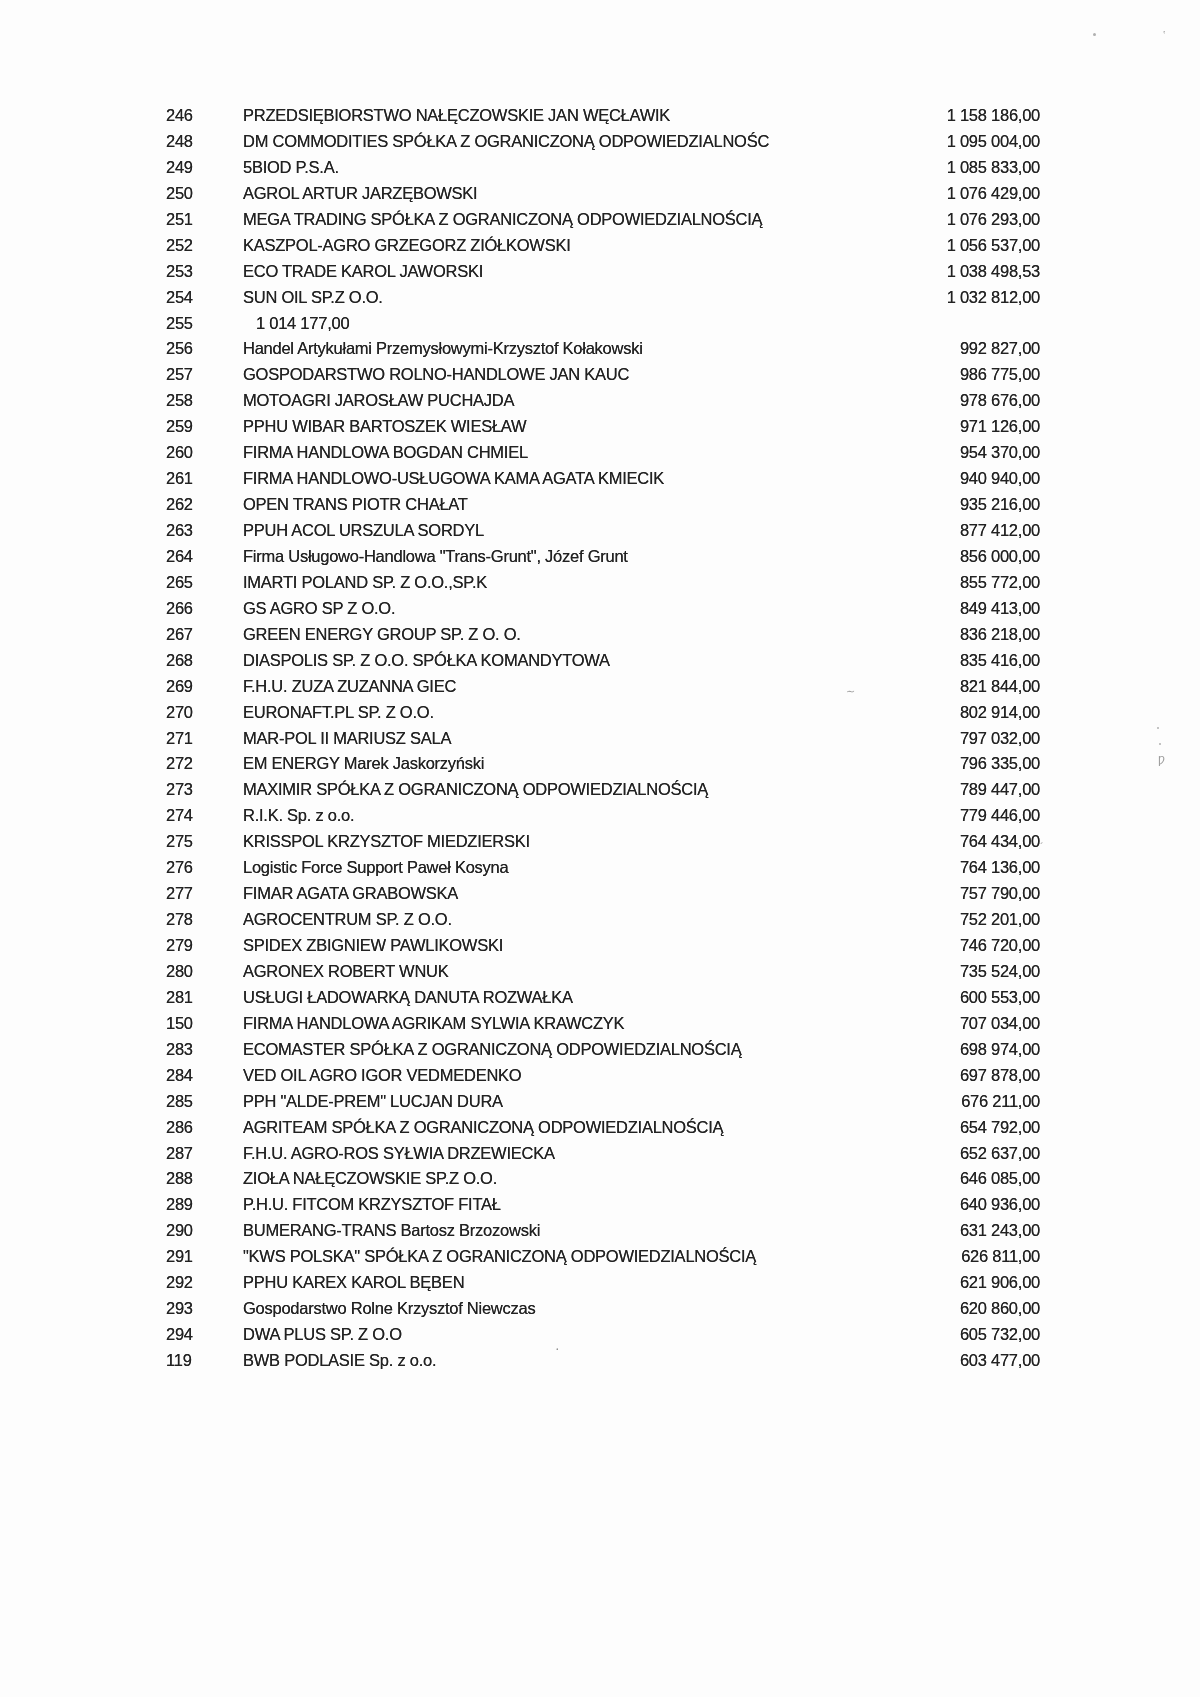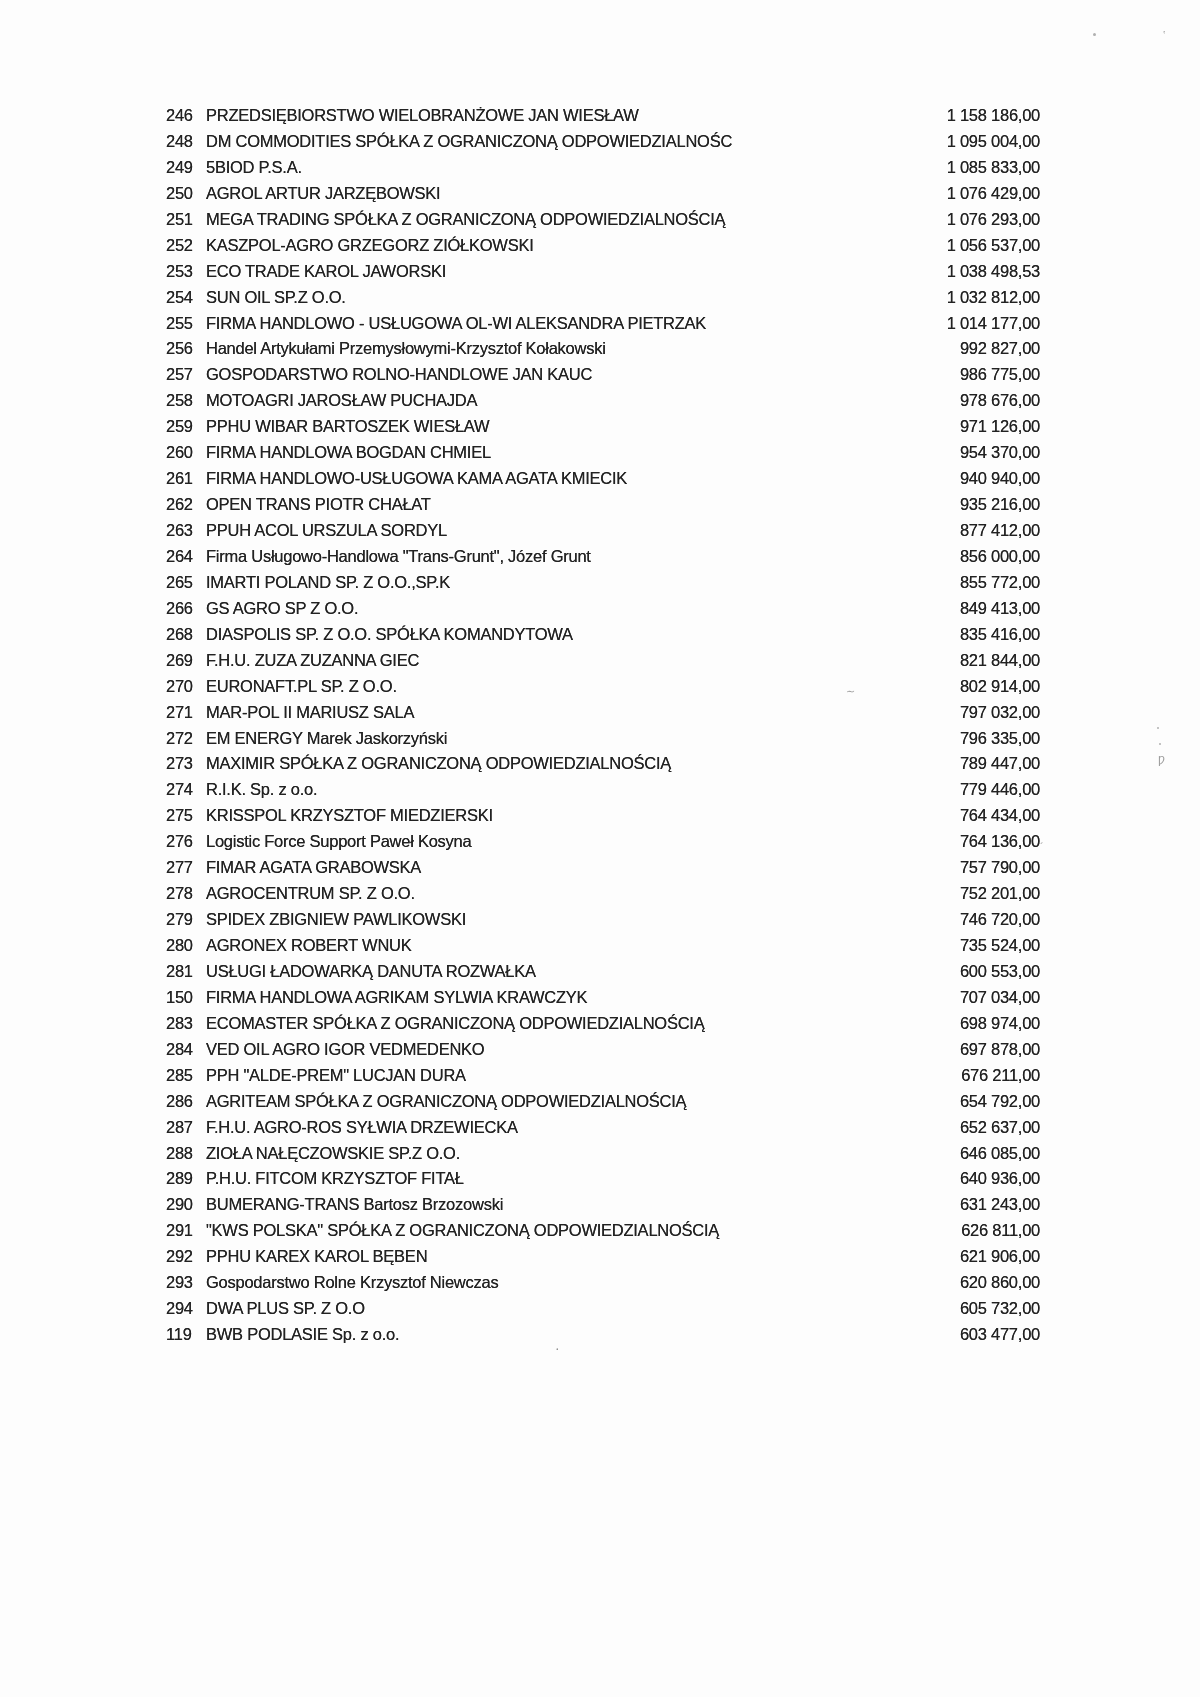--- a/index.html
+++ b/index.html
@@ -23,20 +23,21 @@
   }
   .row {
     display: flex;
     align-items: baseline;
     height: 25.95px;
     color: #222222;
     font-size: 16.5px;
     letter-spacing: -0.25px;
     white-space: nowrap;
     text-shadow: 0 0 0.55px rgba(25,25,25,0.85);
+    gap: 37px;
   }
   .row .no {
     flex: none;
     width: 40px;
   }
   .row .name {
     flex: 1 1 auto;
     overflow: visible;
   }
   .row .amount {
@@ -62,21 +63,21 @@
   }
 </style>
 </head>
 <body>
 
 <div class="page">
 
   <div class="list" id="company-list">
     <div class="row">
       <span class="no">246</span>
-      <span class="name">PRZEDSIĘBIORSTWO WIELOBRANŻOWE JAN WIESŁAW</span>
+      <span class="name">PRZEDSIĘBIORSTWO NAŁĘCZOWSKIE JAN WĘCŁAWIK</span>
       <span class="amount">1 158 186,00</span>
     </div>
 
 
     <div class="row">
       <span class="no">248</span>
       <span class="name">DM COMMODITIES SPÓŁKA Z OGRANICZONĄ ODPOWIEDZIALNOŚC</span>
       <span class="amount">1 095 004,00</span>
     </div>
 
@@ -111,21 +112,20 @@
     </div>
 
     <div class="row">
       <span class="no">254</span>
       <span class="name">SUN OIL SP.Z O.O.</span>
       <span class="amount">1 032 812,00</span>
     </div>
 
     <div class="row">
       <span class="no">255</span>
-      <span class="name">FIRMA HANDLOWO - USŁUGOWA OL-WI ALEKSANDRA PIETRZAK</span>
       <span class="amount">1 014 177,00</span>
     </div>
 
     <div class="row">
       <span class="no">256</span>
       <span class="name">Handel Artykułami Przemysłowymi-Krzysztof Kołakowski</span>
       <span class="amount">992 827,00</span>
     </div>
 
     <div class="row">
@@ -181,20 +181,25 @@
       <span class="name">IMARTI POLAND SP. Z O.O.,SP.K</span>
       <span class="amount">855 772,00</span>
     </div>
 
     <div class="row">
       <span class="no">266</span>
       <span class="name">GS AGRO SP Z O.O.</span>
       <span class="amount">849 413,00</span>
     </div>
 
+    <div class="row">
+      <span class="no">267</span>
+      <span class="name">GREEN ENERGY GROUP SP. Z O. O.</span>
+      <span class="amount">836 218,00</span>
+    </div>
 
     <div class="row">
       <span class="no">268</span>
       <span class="name">DIASPOLIS SP. Z O.O. SPÓŁKA KOMANDYTOWA</span>
       <span class="amount">835 416,00</span>
     </div>
 
     <div class="row">
       <span class="no">269</span>
       <span class="name">F.H.U. ZUZA ZUZANNA GIEC</span>

